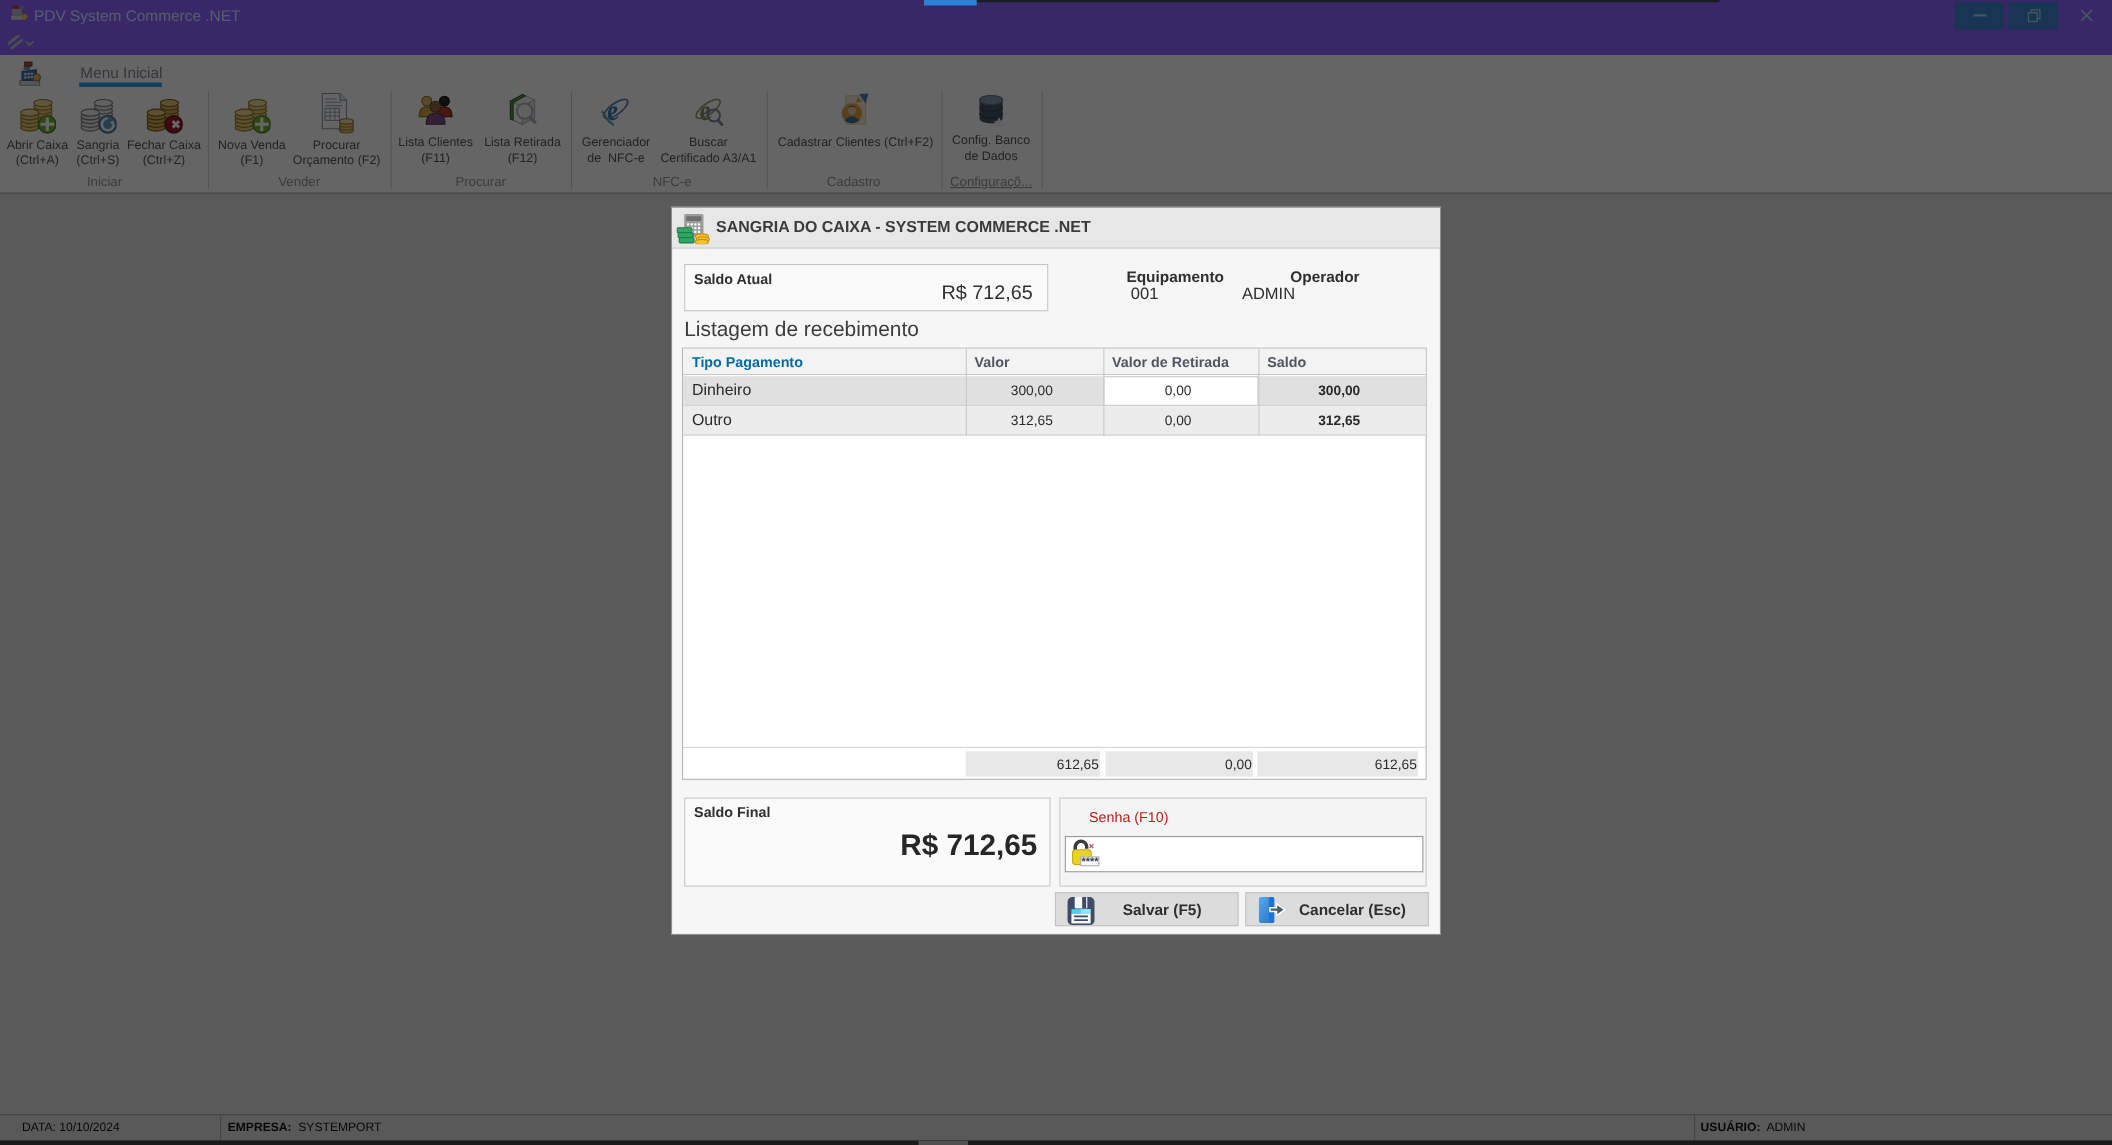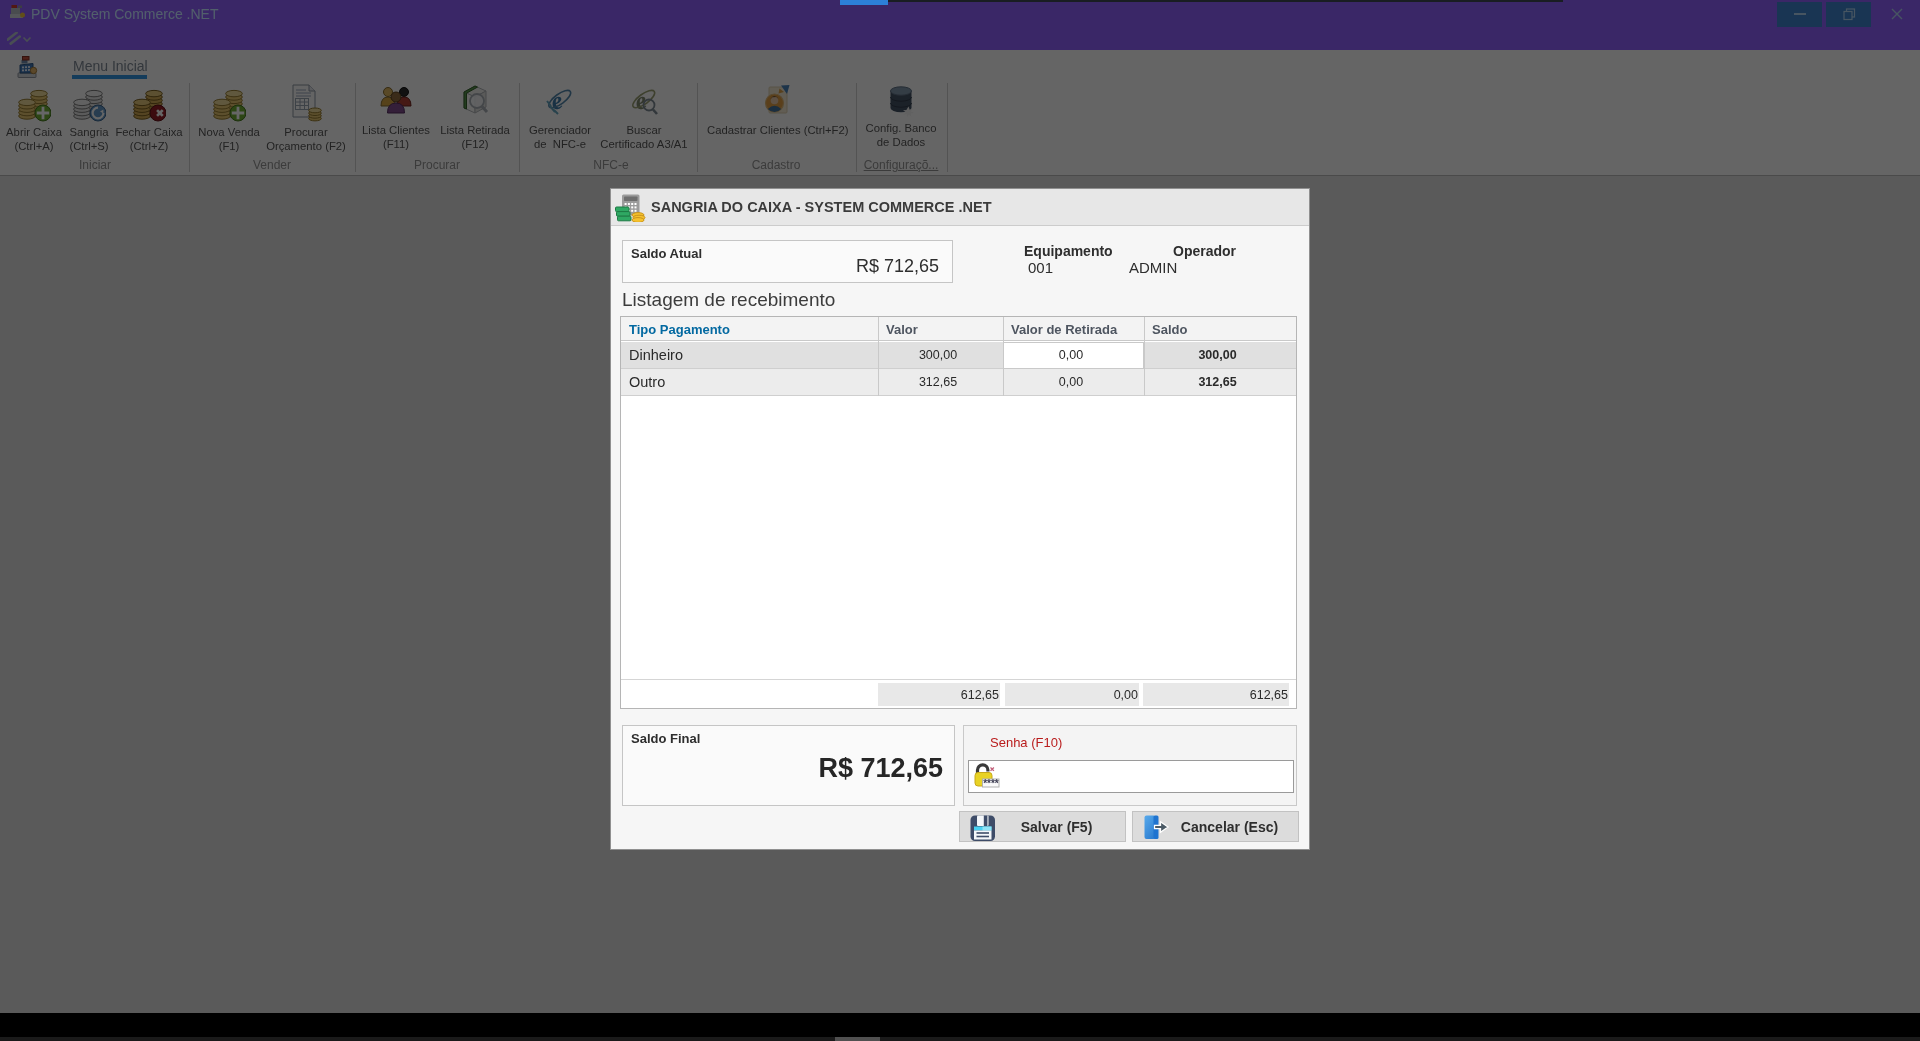--- a/index.html
+++ b/index.html
@@ -287,20 +287,27 @@
     <div class="rsep" style="left:856px;"></div>
     <div class="rsep" style="left:947px;"></div>
     <div class="rgl" style="left:55px; width:80px;">Iniciar</div>
     <div class="rgl" style="left:232px; width:80px;">Vender</div>
     <div class="rgl" style="left:397px; width:80px;">Procurar</div>
     <div class="rgl" style="left:571px; width:80px;">NFC-e</div>
     <div class="rgl" style="left:736px; width:80px;">Cadastro</div>
     <div class="rgl" style="left:858px; width:86px;text-decoration:underline;">Configuraçõ...</div>
   </div>
   <div id="content"></div>
+  <div id="statusbar">
+    <span style="position:absolute;left:20px;top:5px;">DATA: 10/10/2024</span>
+    <span style="position:absolute;left:207px;top:5px;"><b>EMPRESA:</b>&nbsp; SYSTEMPORT</span>
+    <span style="position:absolute;left:1546px;top:5px;"><b>USUÁRIO:</b>&nbsp; ADMIN</span>
+    <div class="ssep" style="left:200px;"></div>
+    <div class="ssep" style="left:1540px;"></div>
+  </div>
 </div>
 <div id="topblue"></div>
 <div id="topdark"></div>
 <div id="taskbar">
     <div id="taskseg"></div>
   </div>
 
 <div id="dlg">
   <div id="dlg-title">
     <svg style="position:absolute;left:4px;top:5px;" width="31" height="28" viewBox="0 0 31 28">

